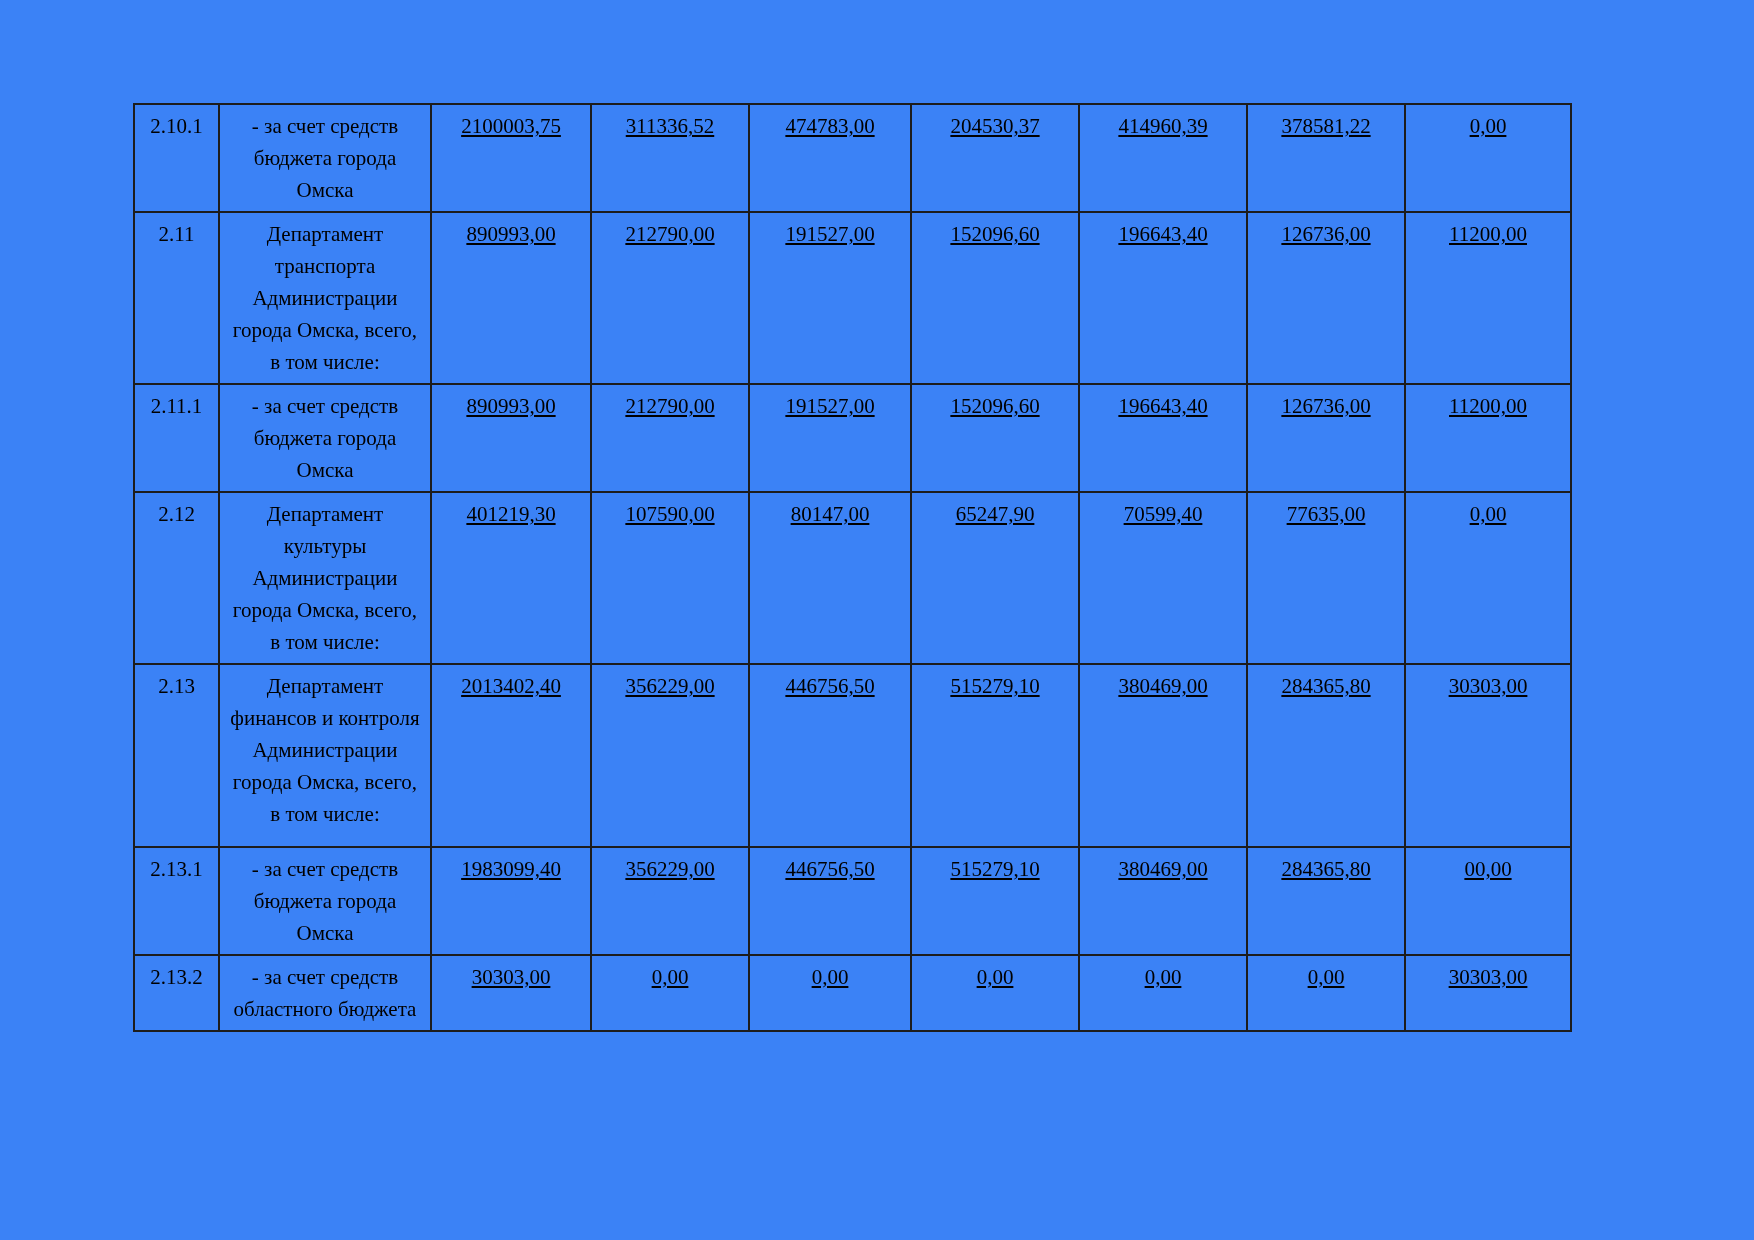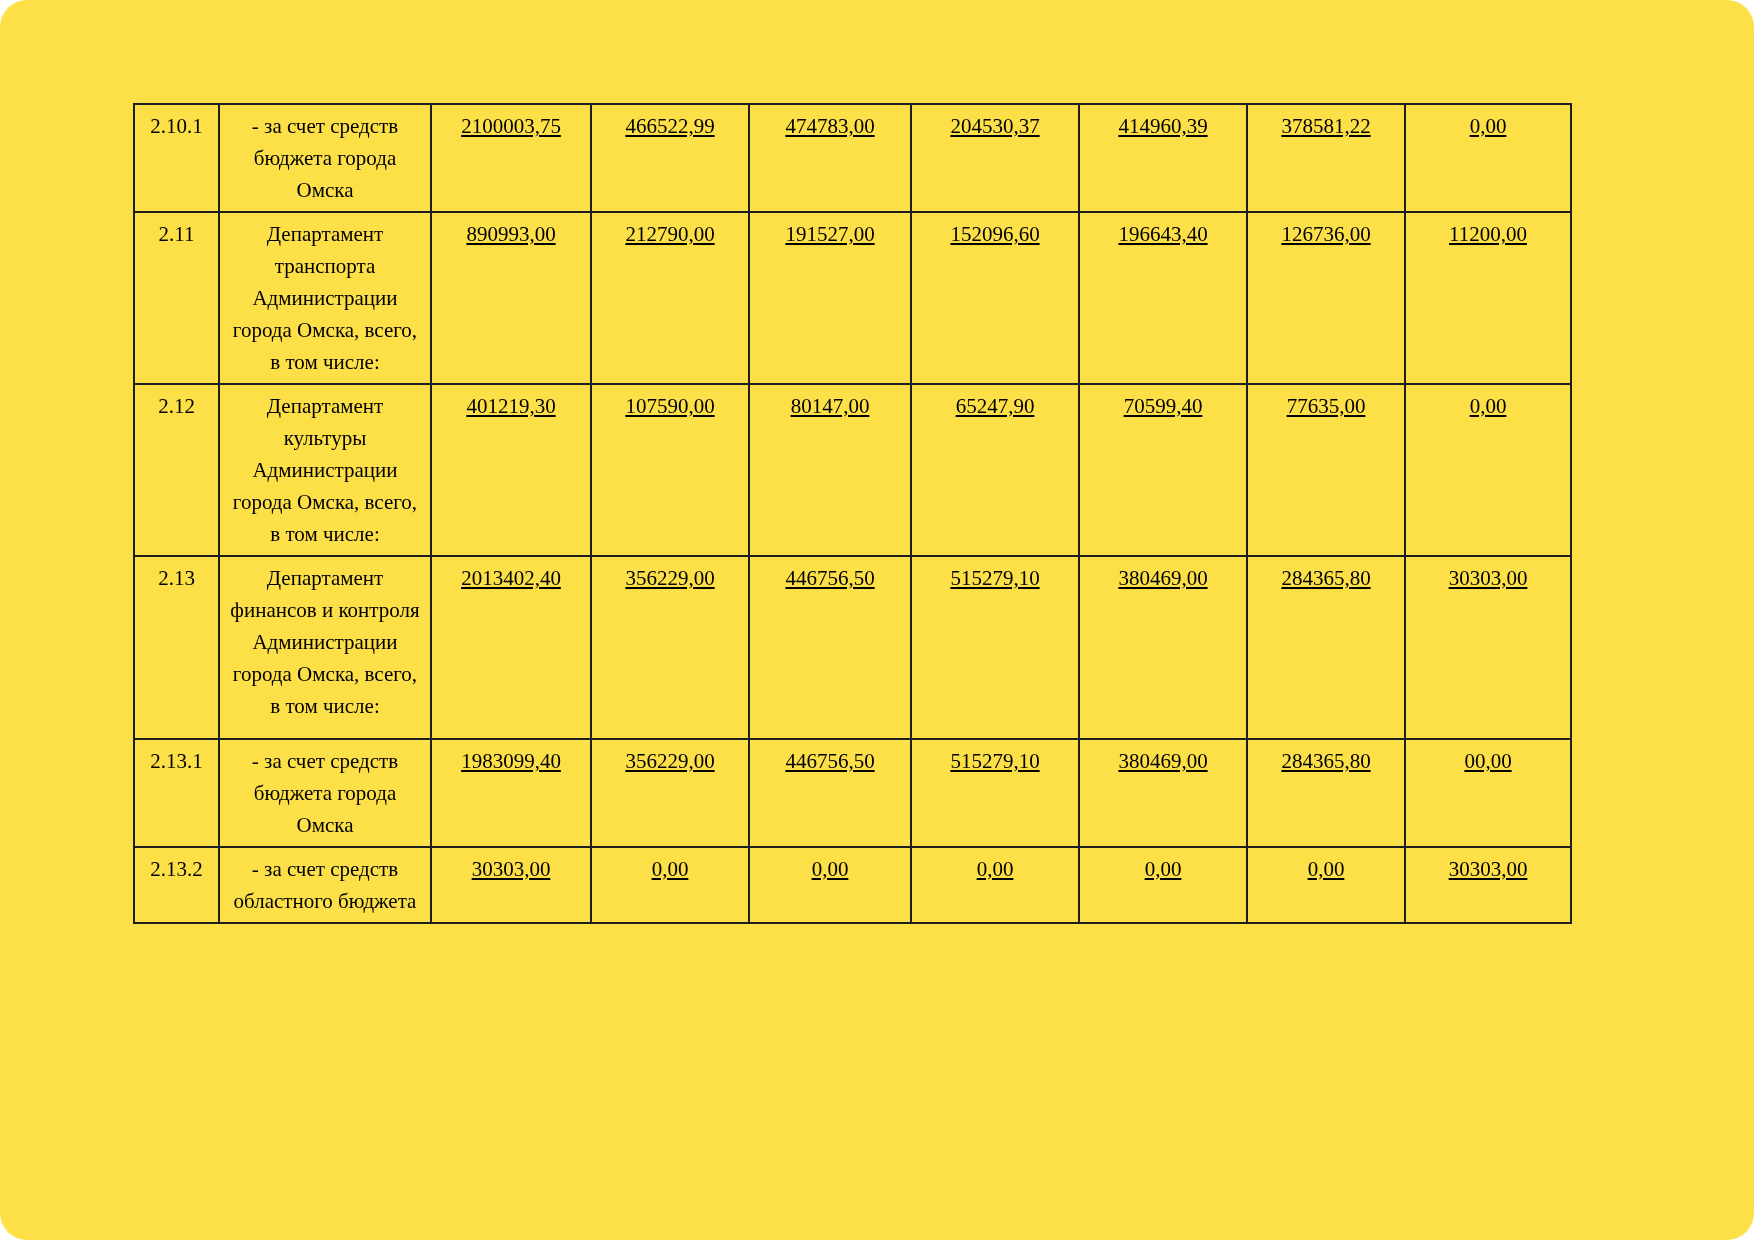--- a/index.html
+++ b/index.html
@@ -9,22 +9,21 @@
   body {
     width: 1754px;
     height: 1240px;
     background: #ffffff;
     position: relative;
     font-family: "Liberation Serif", serif;
   }
   .page {
     position: absolute;
     inset: 0;
-    background: #fde047;
-    border-radius: 27px;
+    background: #3b82f6;
   }
   table.budget {
     position: absolute;
     left: 133px;
     top: 103px;
     border-collapse: collapse;
     table-layout: fixed;
     width: 1437px;
   }
   table.budget td {
@@ -65,30 +64,41 @@
       <col style="width:168px">
       <col style="width:168px">
       <col style="width:158px">
       <col style="width:166px">
     </colgroup>
     <tbody>
       <tr style="height:99px">
         <td class="num">2.10.1</td>
         <td class="desc">- за счет средств бюджета города Омска</td>
         <td class="val">2100003,75</td>
-        <td class="val">466522,99</td>
+        <td class="val">311336,52</td>
         <td class="val">474783,00</td>
         <td class="val">204530,37</td>
         <td class="val">414960,39</td>
         <td class="val">378581,22</td>
         <td class="val">0,00</td>
       </tr>
       <tr style="height:145px">
         <td class="num">2.11</td>
         <td class="desc">Департамент транспорта Администрации города Омска, всего, в том числе:</td>
+        <td class="val">890993,00</td>
+        <td class="val">212790,00</td>
+        <td class="val">191527,00</td>
+        <td class="val">152096,60</td>
+        <td class="val">196643,40</td>
+        <td class="val">126736,00</td>
+        <td class="val">11200,00</td>
+      </tr>
+      <tr style="height:99px">
+        <td class="num">2.11.1</td>
+        <td class="desc">- за счет средств бюджета города Омска</td>
         <td class="val">890993,00</td>
         <td class="val">212790,00</td>
         <td class="val">191527,00</td>
         <td class="val">152096,60</td>
         <td class="val">196643,40</td>
         <td class="val">126736,00</td>
         <td class="val">11200,00</td>
       </tr>
       <tr style="height:148px">
         <td class="num">2.12</td>

